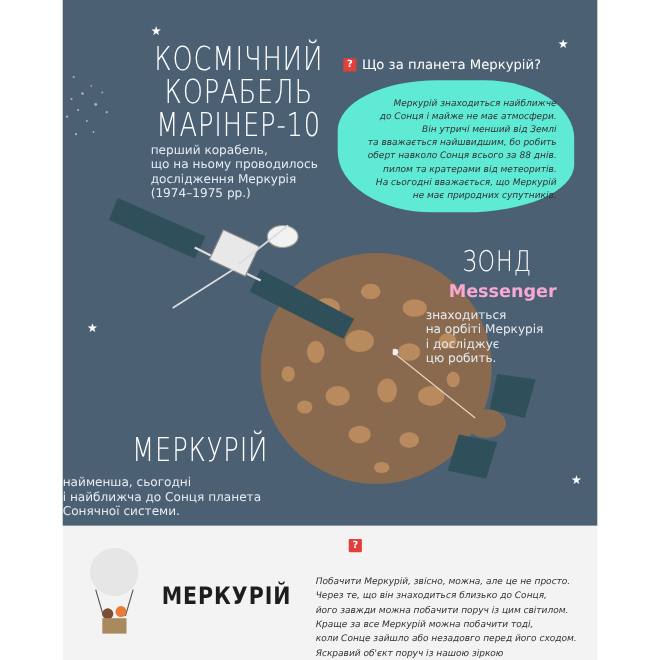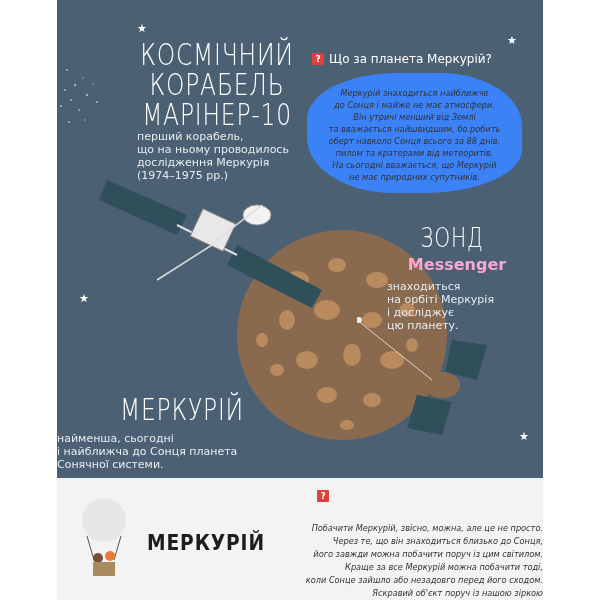--- a/index.html
+++ b/index.html
@@ -3,25 +3,25 @@
 <meta charset="utf-8">
 <style>
   html,body{margin:0;padding:0;background:#ffffff;}
   body{width:600px;height:600px;position:relative;overflow:hidden;font-family:"DejaVu Sans",sans-serif;}
   .page{position:absolute;left:57px;top:0;width:486px;height:600px;}
   .space{position:absolute;left:0;top:0;width:486px;height:478px;background:#4b6072;overflow:hidden;}
   .bottom{position:absolute;left:0;top:478px;width:486px;height:122px;background:#f3f3f3;}
   .abs{position:absolute;}
   .title-thin{color:#ffffff;font-family:"DejaVu Sans",sans-serif;font-weight:300;letter-spacing:1px;line-height:1.0;text-align:center;transform:scaleX(0.78);transform-origin:center top;}
   .caption{color:#e6ecf1;font-size:11px;line-height:13px;}
-  .bubble{background:#3b82f6;border-radius:42% 38% 46% 40%/38% 44% 36% 46%;color:#333;font-size:8.2px;line-height:12px;text-align:center;font-style:italic;padding:14px 16px;box-sizing:border-box;}
+  .bubble{background:#5eead4;border-radius:42% 38% 46% 40%/38% 44% 36% 46%;color:#333;font-size:8.2px;line-height:12px;text-align:right;font-style:italic;padding:14px 16px;box-sizing:border-box;}
   .qhead{color:#ffffff;font-size:12px;display:flex;align-items:center;gap:5px;}
   .qmark{display:inline-block;width:12px;height:12px;background:#e0403c;color:#fff;font-size:9px;line-height:12px;text-align:center;font-weight:bold;border-radius:1px;}
   .star{color:#ffffff;font-size:11px;}
-  .bottom-text{font-size:8.2px;line-height:13px;color:#333;text-align:right;font-style:italic;}
+  .bottom-text{font-size:8.2px;line-height:13px;color:#333;text-align:left;font-style:italic;}
 </style>
 </head>
 <body>
 
 <div class="page">
   <div class="space">
 
     <span class="abs star" style="left:80px;top:22px;">★</span>
     <span class="abs star" style="left:450px;top:34px;">★</span>
     <span class="abs star" style="left:428px;top:120px;">★</span>
@@ -112,21 +112,21 @@
       <line x1="0" y1="20" x2="75" y2="80" stroke="#e6d6c0" stroke-width="1"></line>
       <circle cx="2" cy="20" r="3" fill="#eee"></circle>
     </svg>
 
     <div class="abs title-thin" style="left:335px;top:225px;width:120px;font-size:26px;">ЗОНД</div>
     <div class="abs" style="left:335px;top:255px;width:130px;text-align:center;color:#f9a8d4;font-weight:bold;font-size:16px;">Messenger</div>
     <div class="abs caption" style="left:330px;top:280px;width:140px;">
       <div>знаходиться</div>
       <div>на орбіті Меркурія</div>
       <div>і досліджує</div>
-      <div>цю планету.</div>
+      <div>цю робить.</div>
     </div>
 
     <div class="abs title-thin" style="left:40px;top:395px;width:170px;font-size:30px;">МЕРКУРІЙ</div>
     <div class="abs caption" style="left:0px;top:432px;width:240px;">
       <div>найменша, сьогодні</div>
       <div>і найближча до Сонця планета</div>
       <div>Сонячної системи.</div>
     </div>
   </div>
 

